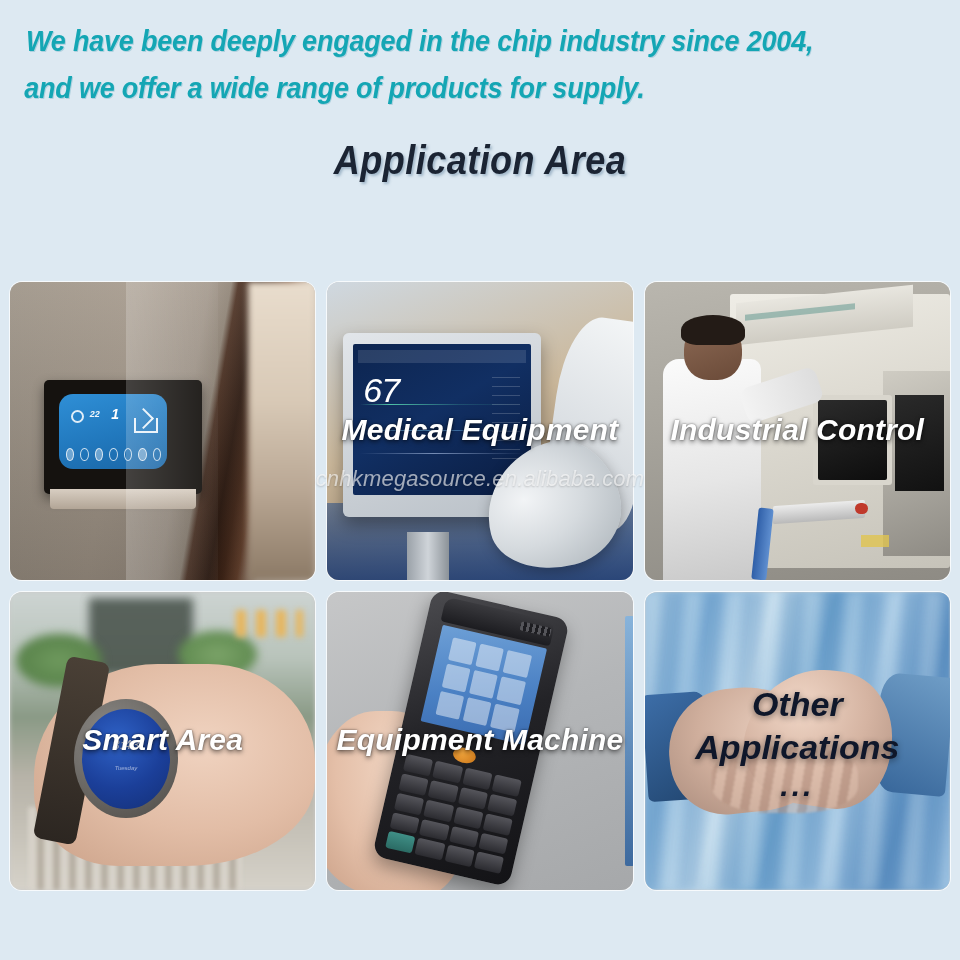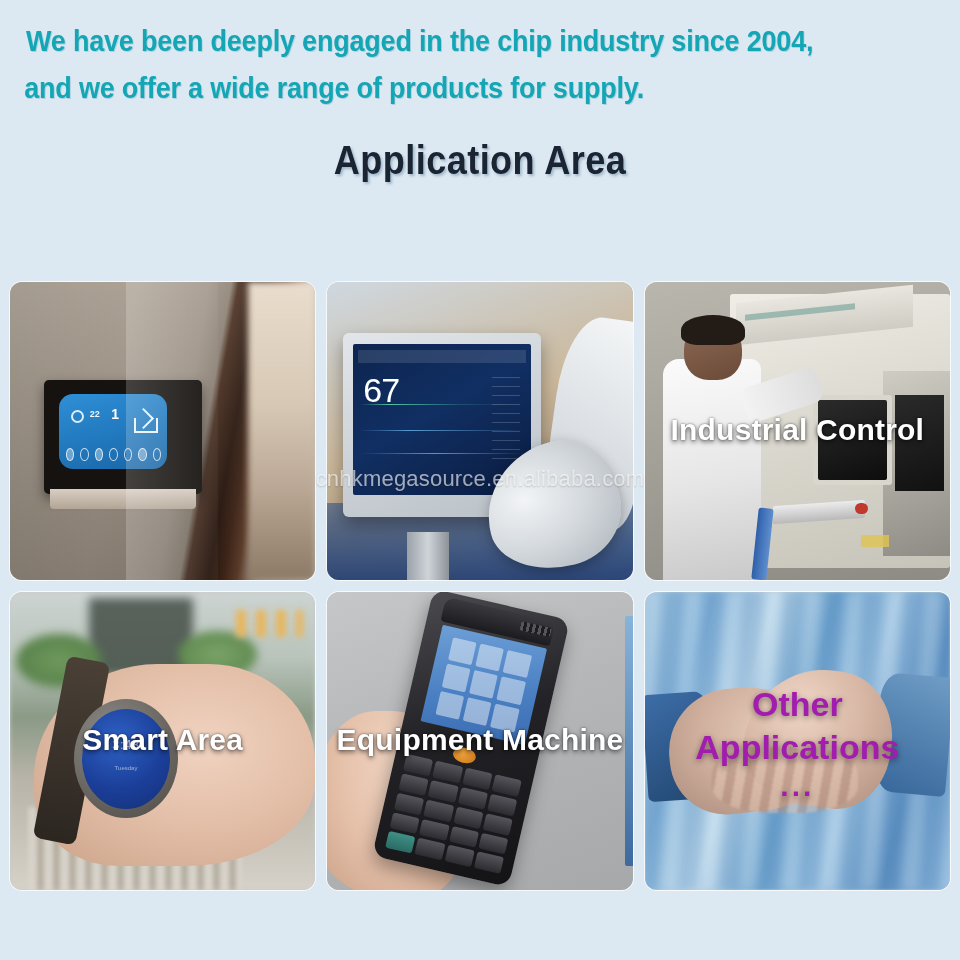--- a/index.html
+++ b/index.html
@@ -3,21 +3,21 @@
 <meta charset="utf-8">
 <title>Application Area</title>
 <style>
   * { margin:0; padding:0; box-sizing:border-box; }
   html, body {
     width:960px; height:960px;
     background:#dde9f2;
     font-family:"Liberation Sans", sans-serif;
     overflow:hidden;
   }
-  .page { position:relative; width:960px; height:960px; background:#dde9f2; }
+  .page { position:relative; width:960px; height:960px; background:#dde9f2;font-style:italic; }
 
   
   .headline { padding:18px 0 0 0; }
   .headline-line {
     color:#14a6b4;
     font-family:"Liberation Sans", sans-serif;
     font-weight:700;
     font-size:29px;
     line-height:47px;
     letter-spacing:-0.2px;
@@ -235,21 +235,21 @@
     background:radial-gradient(ellipse at 35% 30%,#f0d6c6 0%,#d5b4a2 50%,#ad8d7d 100%);
     border-radius:55% 40% 35% 45% / 60% 50% 45% 40%; transform:rotate(8deg); }
   .ot-fingers { position:absolute; left:22%; top:52%; width:48%; height:22%;
     background:repeating-linear-gradient(100deg,rgba(180,145,128,0.55) 0 9px,rgba(225,195,178,0.5) 9px 19px);
     border-radius:40%; filter:blur(1px); }
   .ot-cuffL { position:absolute; left:0%; top:34%; width:22%; height:36%;
     background:linear-gradient(150deg,#3d6ea8,#21456f); border-radius:6px 22% 30% 6px; transform:rotate(-4deg); }
   .ot-cuffR { position:absolute; right:0%; top:28%; width:24%; height:40%;
     background:linear-gradient(200deg,#6f9dc6,#37669a); border-radius:24% 6px 6px 28%; transform:rotate(5deg); }
   .ot-label { position:absolute; left:0; right:0; top:50%; transform:translateY(-48%);
-    text-align:center; color:#a21caf; font-weight:700; font-size:34px; line-height:43px;
+    text-align:center; color:#0f172a; font-weight:700; font-size:34px; line-height:43px;
     text-shadow:0 2px 6px rgba(0,0,0,0.45); z-index:40; }
   .ot-label .dots { font-size:30px; line-height:34px; letter-spacing:3px; }
 
   
   .watermark {
     position:absolute;
     left:300px; top:466px;
     width:360px;
     text-align:center;
     color:rgba(255,255,255,0.62);
@@ -314,20 +314,21 @@
             <div class="md-wave w1"></div>
             <div class="md-wave w2"></div>
             <div class="md-wave w3"></div>
             <div class="md-dots"></div>
           </div>
         </div>
         <div class="md-stand"></div>
         <div class="md-arm"></div>
         <div class="md-glove"></div>
       </div>
+      <div class="card-label mid">Medical Equipment</div>
     </div>
 
     <div class="card">
       <div class="scene">
         <div class="in-bg"></div>
         <div class="in-mach"></div>
         <div class="in-mach-top"></div>
         <div class="in-teal"></div>
         <div class="in-right-mach"></div>
         <div class="in-dark-win"></div>

